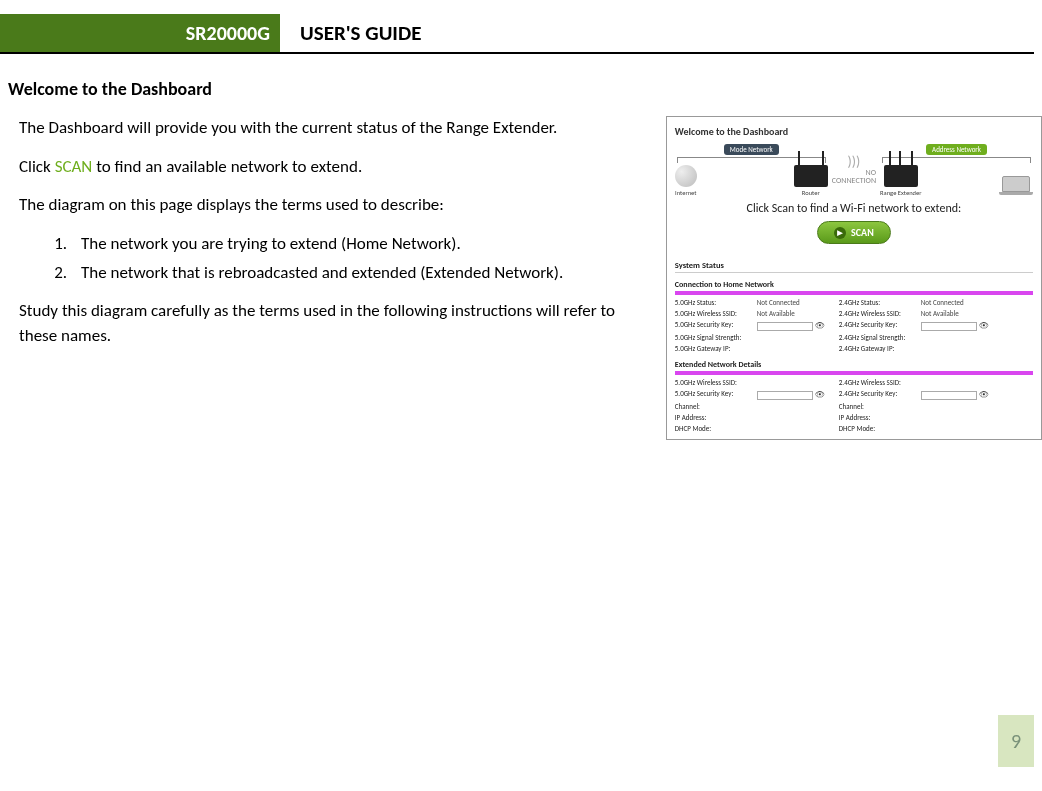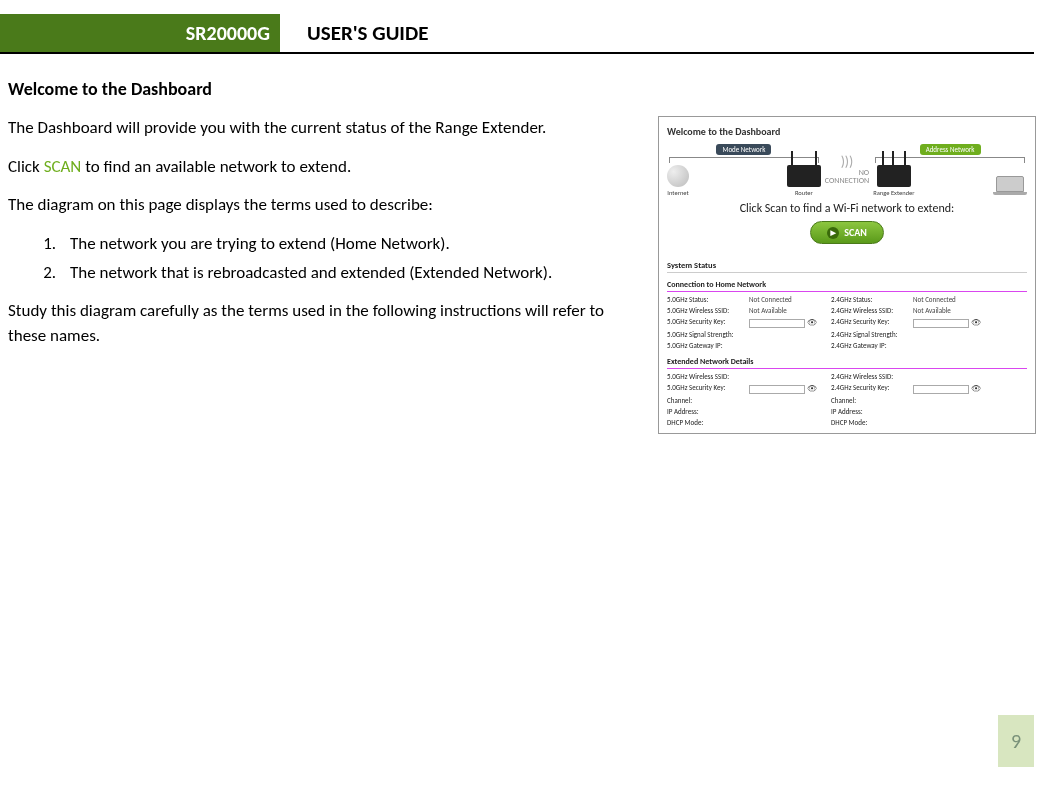--- a/index.html
+++ b/index.html
@@ -28,25 +28,25 @@
     align-items: center;
     justify-content: flex-end;
     padding: 0 10px 0 0;
     width: 280px;
   }
   .header-right {
     font-weight: bold;
     font-size: 21px;
     display: flex;
     align-items: center;
-    padding-left: 27px;
+    padding-left: 20px;
   }
   .content { padding: 24px 0 0 8px; }
   .section-title { font-weight: bold; font-size: 18px; margin-bottom: 16px; }
-  .body-row { display: flex; gap: 20px; }
+  .body-row { display: flex; gap: 20px; margin-left: 11px; }
   .text-col { width: 630px; font-size: 17px; line-height: 1.45; }
   .text-col p { margin-bottom: 14px; }
   .scan-word { color: #6fae1e; }
   .ol { padding-left: 52px; margin-bottom: 14px; }
   .ol li { margin-bottom: 4px; padding-left: 10px; }
   .fig-col { border: 1px solid #999; width: 378px; padding: 8px 8px 6px 8px; font-size: 8px; color: #222; }
   .fig-title { font-weight: bold; font-size: 10px; margin-bottom: 6px; color: #333; }
   .bracket-grp { text-align: center; font-size: 7px; }
   .bracket { height: 6px; border: 1px solid #888; border-bottom: none; margin: 2px 2px 1px 2px; }
   .pill { display:inline-block; border-radius:3px; font-size:7px; padding:1px 6px; color:#fff; }
@@ -58,21 +58,21 @@
   .routerbox, .extbox { width:34px; height:22px; background:#222; border-radius:2px; margin:0 auto 2px; position:relative; }
   .ant { position:absolute; width:2px; height:14px; background:#222; top:-14px; }
   .laptop { width:28px; height:16px; background:#ccc; border:1px solid #999; border-radius:2px 2px 0 0; margin:0 auto; }
   .laptop-base { width:34px; height:3px; background:#aaa; margin:0 auto 2px; border-radius:0 0 2px 2px; }
   .wifi { font-size:14px; color:#aaa; line-height:0.6; }
   .noconn { font-size:8px; color:#888; text-align:right; line-height:1; }
   .scan-line { text-align:center; font-size:12px; margin:4px 0 6px; }
   .scan-btn { display:inline-flex; align-items:center; gap:5px; background: linear-gradient(#8cc63f,#5a9a1a); color:#fff; font-weight:bold; font-size:10px; padding:4px 16px; border-radius:12px; margin:0 auto 10px; border:1px solid #4a7a1a; }
   .scan-btn .play { width:12px;height:12px;border-radius:50%;background:#3a6a0a;display:flex;align-items:center;justify-content:center;font-size:7px;color:#fff; }
   .sys-head { font-weight:bold; font-size:8.5px; border-bottom:1px solid #ccc; padding:2px 0; margin-top:4px; }
-  .sub-head { font-weight:bold; font-size:8px; border-bottom:1px solid #d946ef; padding:2px 0; margin-top:4px; }
+  .sub-head { font-weight:bold; font-size:8px; border-bottom:4px solid #d946ef; padding:2px 0; margin-top:4px; }
   .kv-grid { display:grid; grid-template-columns: 82px 82px 82px 82px; row-gap:2px; font-size:7px; margin-top:3px; }
   .kv-grid .lab { color:#222; }
   .kv-grid .val { color:#444; }
   .keybox { display:inline-block; width:56px; height:9px; border:1px solid #aaa; background:#fff; vertical-align:middle; }
   .eye { font-size:8px; color:#333; margin-left:2px; }
   .page-num-box { position:absolute; right:8px; bottom:24px; width:36px; height:52px; background:#d8e6c0; display:flex; align-items:center; justify-content:center; color:#7a927a; font-size:20px; }
 </style>
 </head>
 <body>
 

